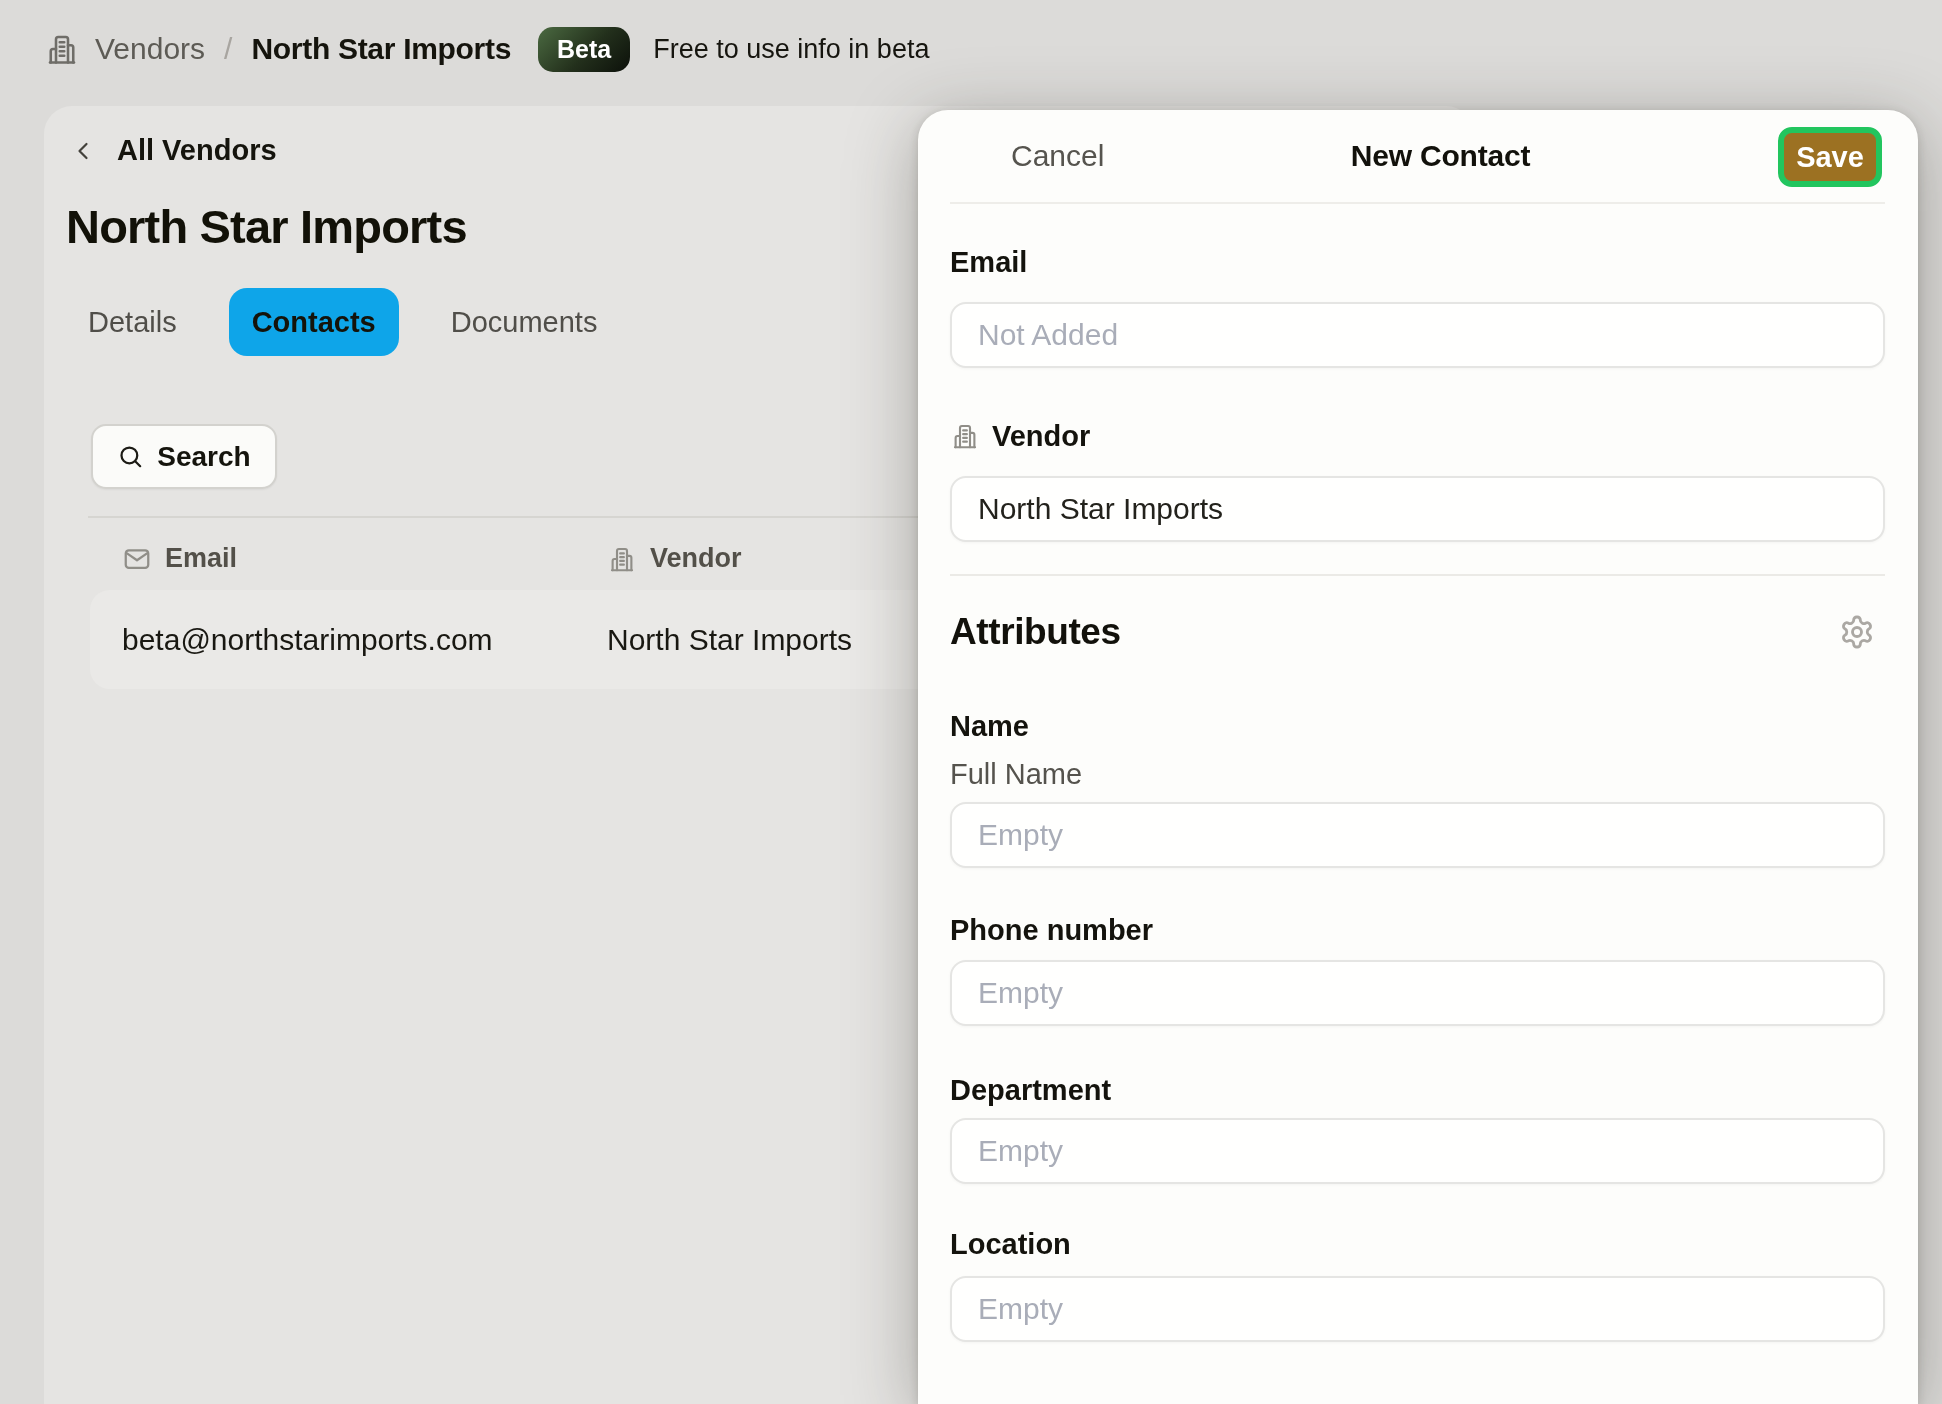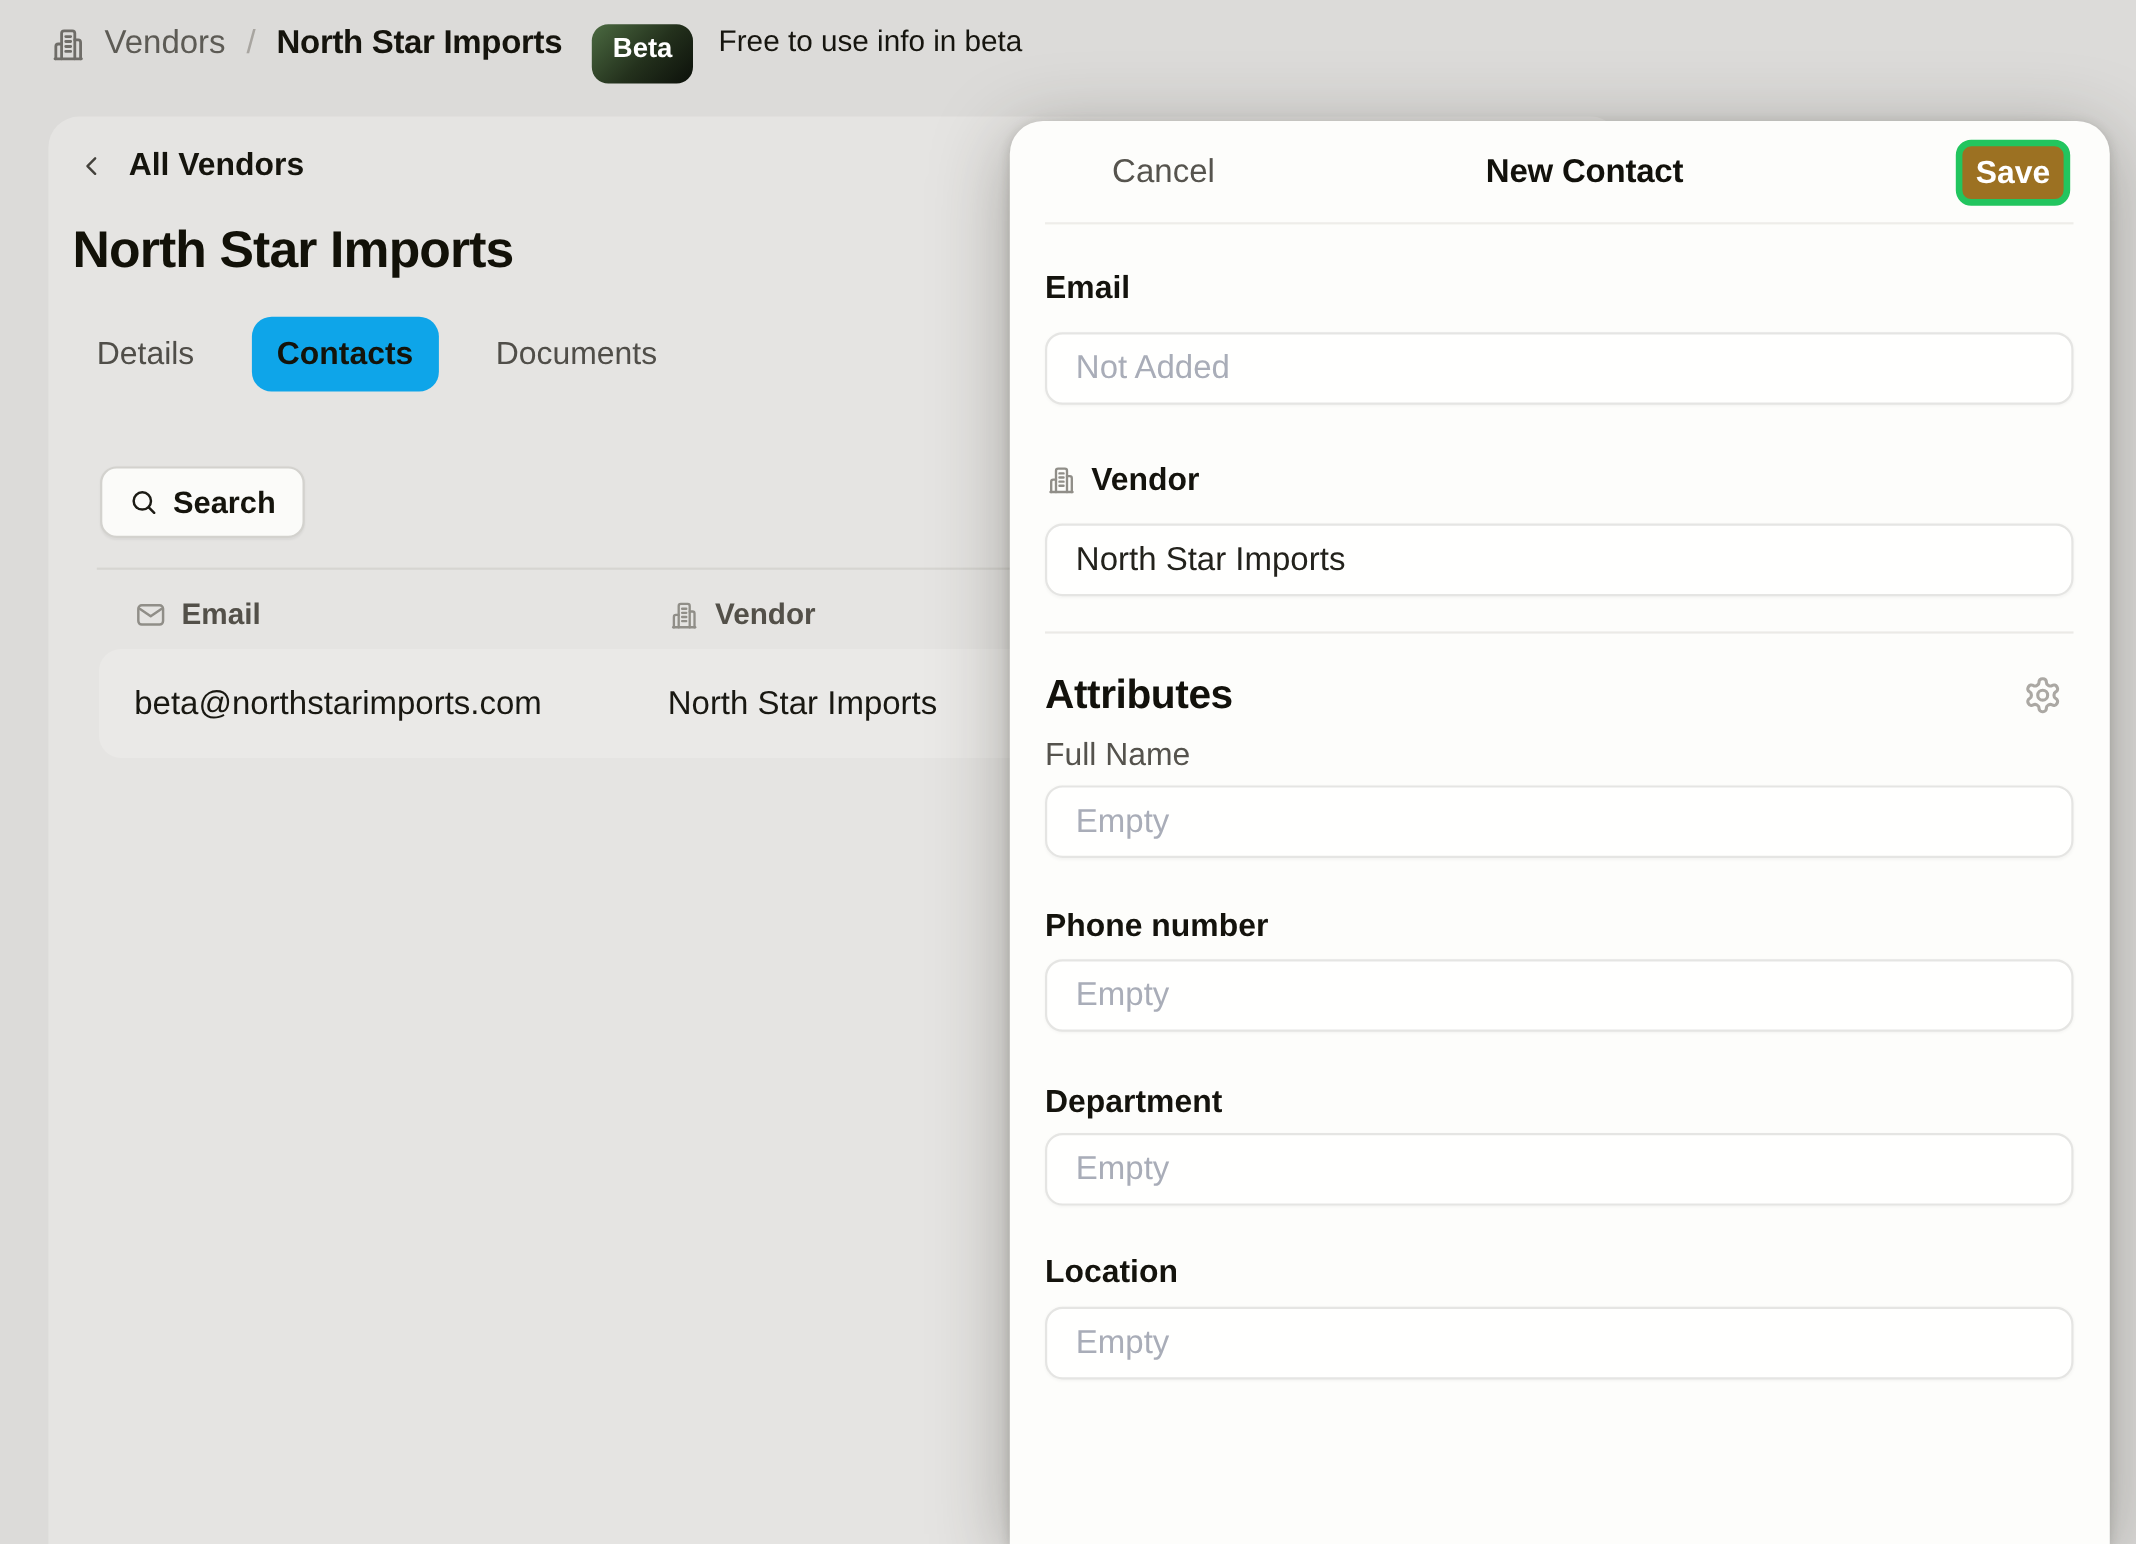--- a/index.html
+++ b/index.html
@@ -1,20 +1,20 @@
 <!DOCTYPE html>
 <html><head>
 <meta charset="utf-8">
 <style>
   html,body{margin:0;padding:0;background:#dcdbd9;}
   .canvas{position:relative;width:1942px;height:1404px;background:#dcdbd9;overflow:hidden;
           font-family:"Liberation Sans",sans-serif;color:#14130d;}
 
   
-  .breadcrumb{position:absolute;left:44px;top:22px;height:54px;display:flex;gap:15px;}
+  .breadcrumb{position:absolute;left:44px;top:22px;height:54px;display:flex;align-items:center;gap:15px;}
   .bc-icon{width:36px;height:36px;color:#6f6d68;display:inline-flex;}
   .bc-icon svg{width:100%;height:100%;}
   .bc-section{font-size:30px;font-weight:500;color:#5d5b55;}
   .bc-sep{font-size:30px;color:#a8a5a0;margin:0 4px;}
   .bc-current{font-size:30px;font-weight:700;color:#15140d;letter-spacing:-.3px;}
   .beta{margin-left:12px;padding:8px 19px;border-radius:15px;font-size:25px;font-weight:700;color:#fff;
         background:linear-gradient(135deg,#4b6a41 0%,#23301c 55%,#0c100a 100%);}
   .bc-note{font-size:27px;color:#16150f;margin-left:8px;}
 
   
@@ -198,20 +198,21 @@
       <div class="attr-head">
         <h2>Attributes</h2>
         <span class="gear">
           <svg viewBox="0 0 24 24" fill="none" stroke="currentColor" stroke-width="1.9" stroke-linecap="round" stroke-linejoin="round">
             <path d="M12.22 2h-.44a2 2 0 0 0-2 2v.18a2 2 0 0 1-1 1.73l-.43.25a2 2 0 0 1-2 0l-.15-.08a2 2 0 0 0-2.73.73l-.22.38a2 2 0 0 0 .73 2.73l.15.1a2 2 0 0 1 1 1.72v.51a2 2 0 0 1-1 1.74l-.15.09a2 2 0 0 0-.73 2.73l.22.38a2 2 0 0 0 2.73.73l.15-.08a2 2 0 0 1 2 0l.43.25a2 2 0 0 1 1 1.73V20a2 2 0 0 0 2 2h.44a2 2 0 0 0 2-2v-.18a2 2 0 0 1 1-1.73l.43-.25a2 2 0 0 1 2 0l.15.08a2 2 0 0 0 2.73-.73l.22-.39a2 2 0 0 0-.73-2.73l-.15-.08a2 2 0 0 1-1-1.74v-.5a2 2 0 0 1 1-1.74l.15-.09a2 2 0 0 0 .73-2.73l-.22-.38a2 2 0 0 0-2.73-.73l-.15.08a2 2 0 0 1-2 0l-.43-.25a2 2 0 0 1-1-1.73V4a2 2 0 0 0-2-2z"></path>
             <circle cx="12" cy="12" r="3"></circle>
           </svg>
         </span>
       </div>
 
+      <div class="f-label lbl-name">Name</div>
       <div class="sublabel">Full Name</div>
       <input class="f-input inp-name" type="text" placeholder="Empty" style="">
 
       <div class="f-label lbl-phone">Phone number</div>
       <input class="f-input inp-phone" type="text" placeholder="Empty" style="">
 
       <div class="f-label lbl-dept">Department</div>
       <input class="f-input inp-dept" type="text" placeholder="Empty" style="">
 
       <div class="f-label lbl-loc">Location</div>

